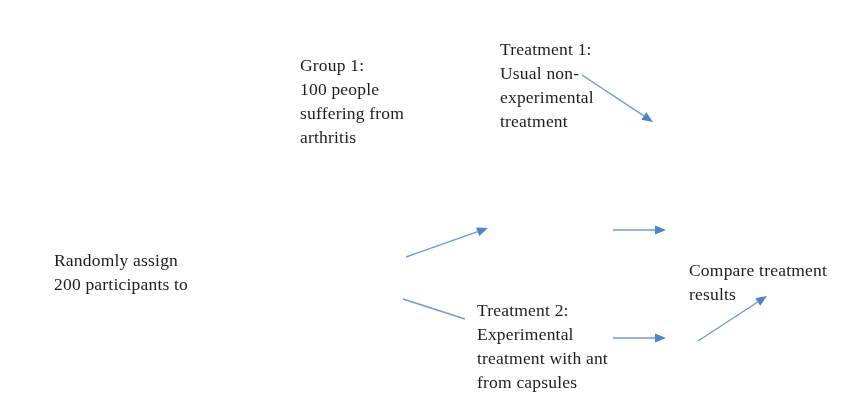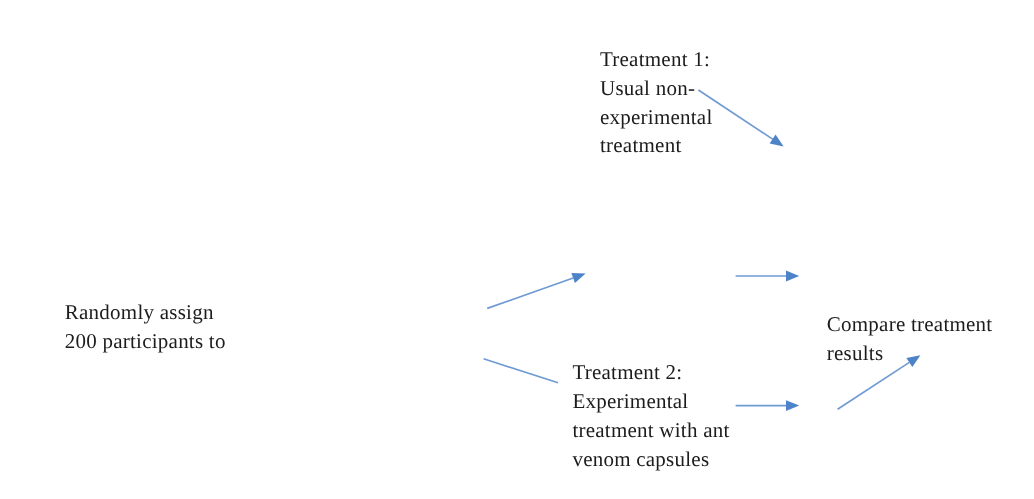--- a/index.html
+++ b/index.html
@@ -50,26 +50,30 @@
       <line x1="403" y1="299" x2="465" y2="319" stroke="#6f9ad3" stroke-width="1.4"></line>
       <line x1="613" y1="338" x2="655" y2="338" stroke="#6f9ad3" stroke-width="1.4"></line>
       <polygon points="666,338 655,342.5 655,333.5" fill="#4d83c9"></polygon>
       <line x1="698" y1="341" x2="757.7862834347752" y2="302.0089455860161" stroke="#6f9ad3" stroke-width="1.4"></line>
       <polygon points="767,296 760.2444884472363,305.7781932717899 755.3280784223141,298.23969790024233" fill="#4d83c9"></polygon>
     </svg>
 
   <div class="node node-randomly-assign">Randomly assign
 200 participants to</div>
 
+  <div class="node node-group-1">Group 1:
+100 people
+suffering from
+arthritis</div>
 
   <div class="node node-treatment-1">Treatment 1:
 Usual non-
 experimental
 treatment</div>
 
   <div class="node node-treatment-2">Treatment 2:
 Experimental
 treatment with ant
-venom capsules</div>
+from capsules</div>
 
   <div class="node node-compare">Compare treatment
 results</div>
 </div>
 
 </body></html>

